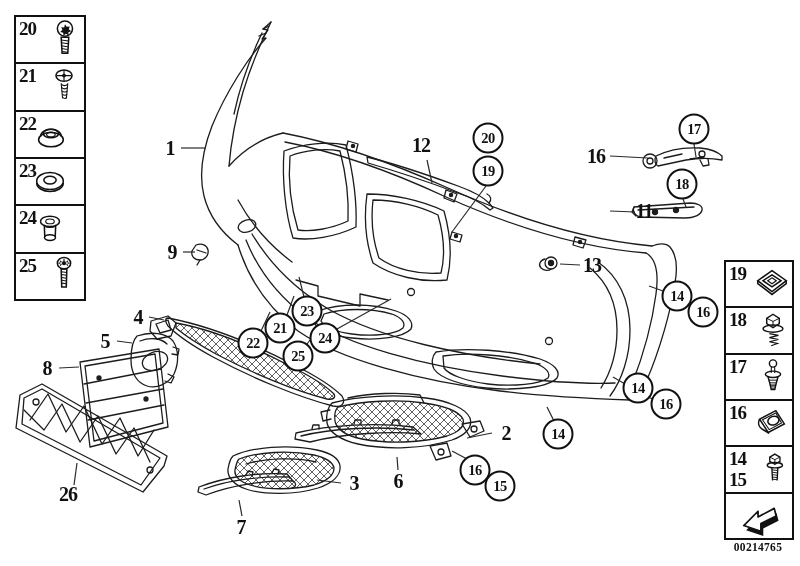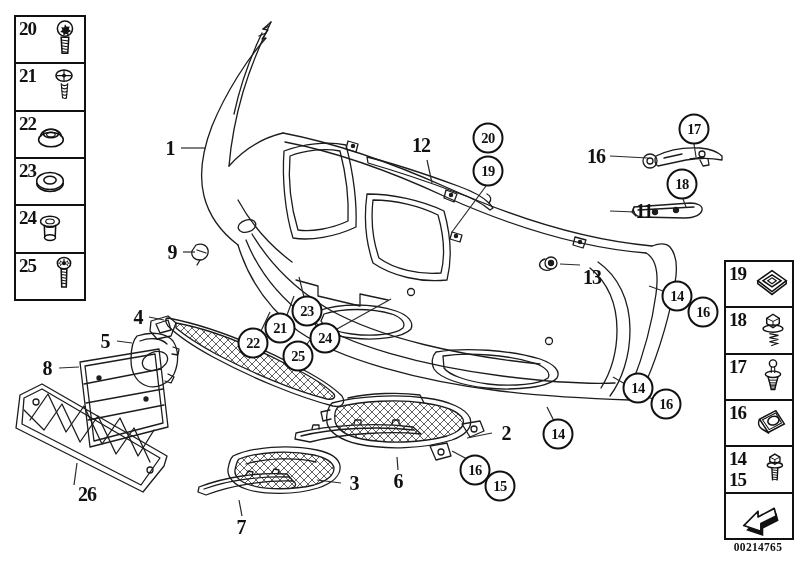--- a/index.html
+++ b/index.html
@@ -314,26 +314,26 @@
         <path d="M7,33 l15,-15 0,6 17,-9 2,8 -16,8 0,8 z" fill="#111" transform="translate(2.5,3)"></path>
         <path d="M7,31 l15,-15 0,6 17,-9 2,8 -16,8 0,8 z" fill="#fff" stroke="#111" stroke-width="1.8" stroke-linejoin="round"></path>
       </svg>
     </div>
   </div>
 
   <div class="pl" style="left:170px;top:148px;">1</div>
   <div class="pl" style="left:421px;top:145px;">12</div>
   <div class="pl" style="left:596px;top:156px;">16</div>
   <div class="pl" style="left:596px;top:211px;margin-left:48px;">11</div>
-  <div class="pl" style="left:592px;top:265px;margin-top:12px;">13</div>
+  <div class="pl" style="left:592px;top:265px;">13</div>
   <div class="pl" style="left:172px;top:252px;">9</div>
   <div class="pl" style="left:138px;top:317px;">4</div>
   <div class="pl" style="left:105px;top:341px;">5</div>
   <div class="pl" style="left:47px;top:368px;">8</div>
-  <div class="pl" style="left:87px;top:494px;">26</div>
+  <div class="pl" style="left:68px;top:494px;">26</div>
   <div class="pl" style="left:506px;top:433px;">2</div>
   <div class="pl" style="left:354px;top:483px;">3</div>
   <div class="pl" style="left:398px;top:481px;">6</div>
   <div class="pl" style="left:241px;top:527px;">7</div>
 
   <div class="ci" style="left:488px;top:138px;">20</div>
   <div class="ci" style="left:488px;top:171px;">19</div>
   <div class="ci" style="left:694px;top:129px;">17</div>
   <div class="ci" style="left:682px;top:184px;">18</div>
   <div class="ci" style="left:307px;top:311px;">23</div>

